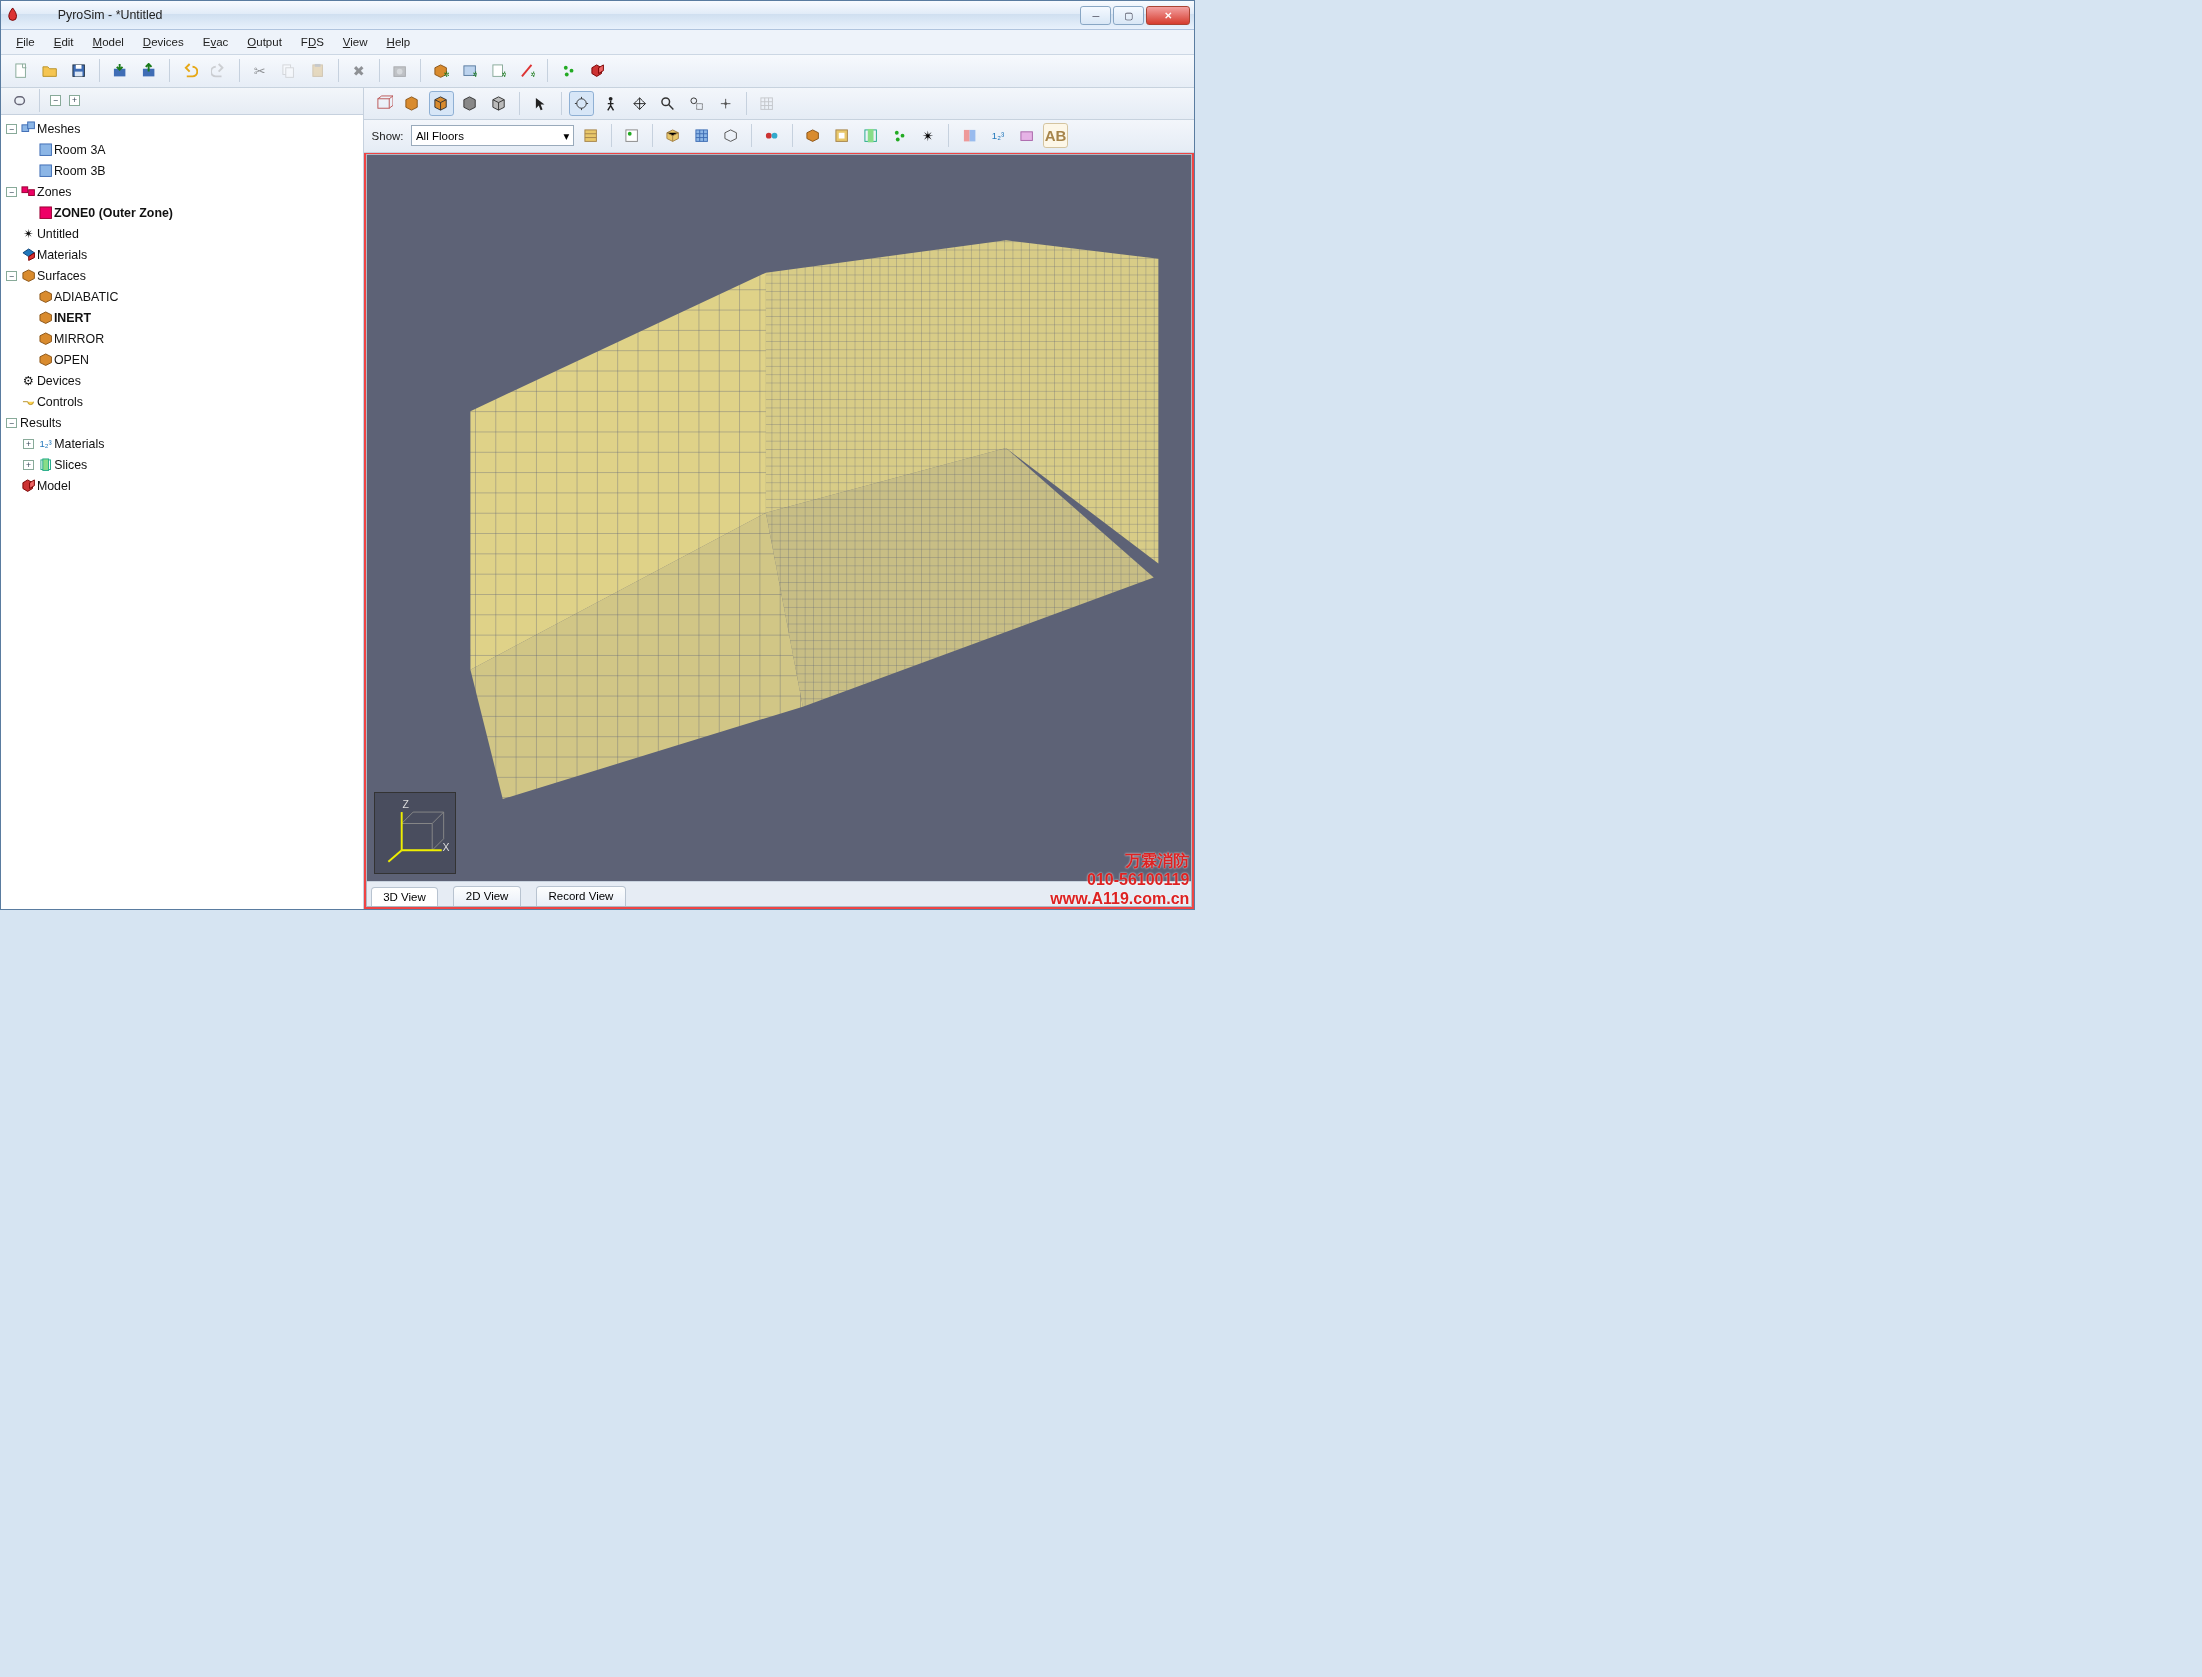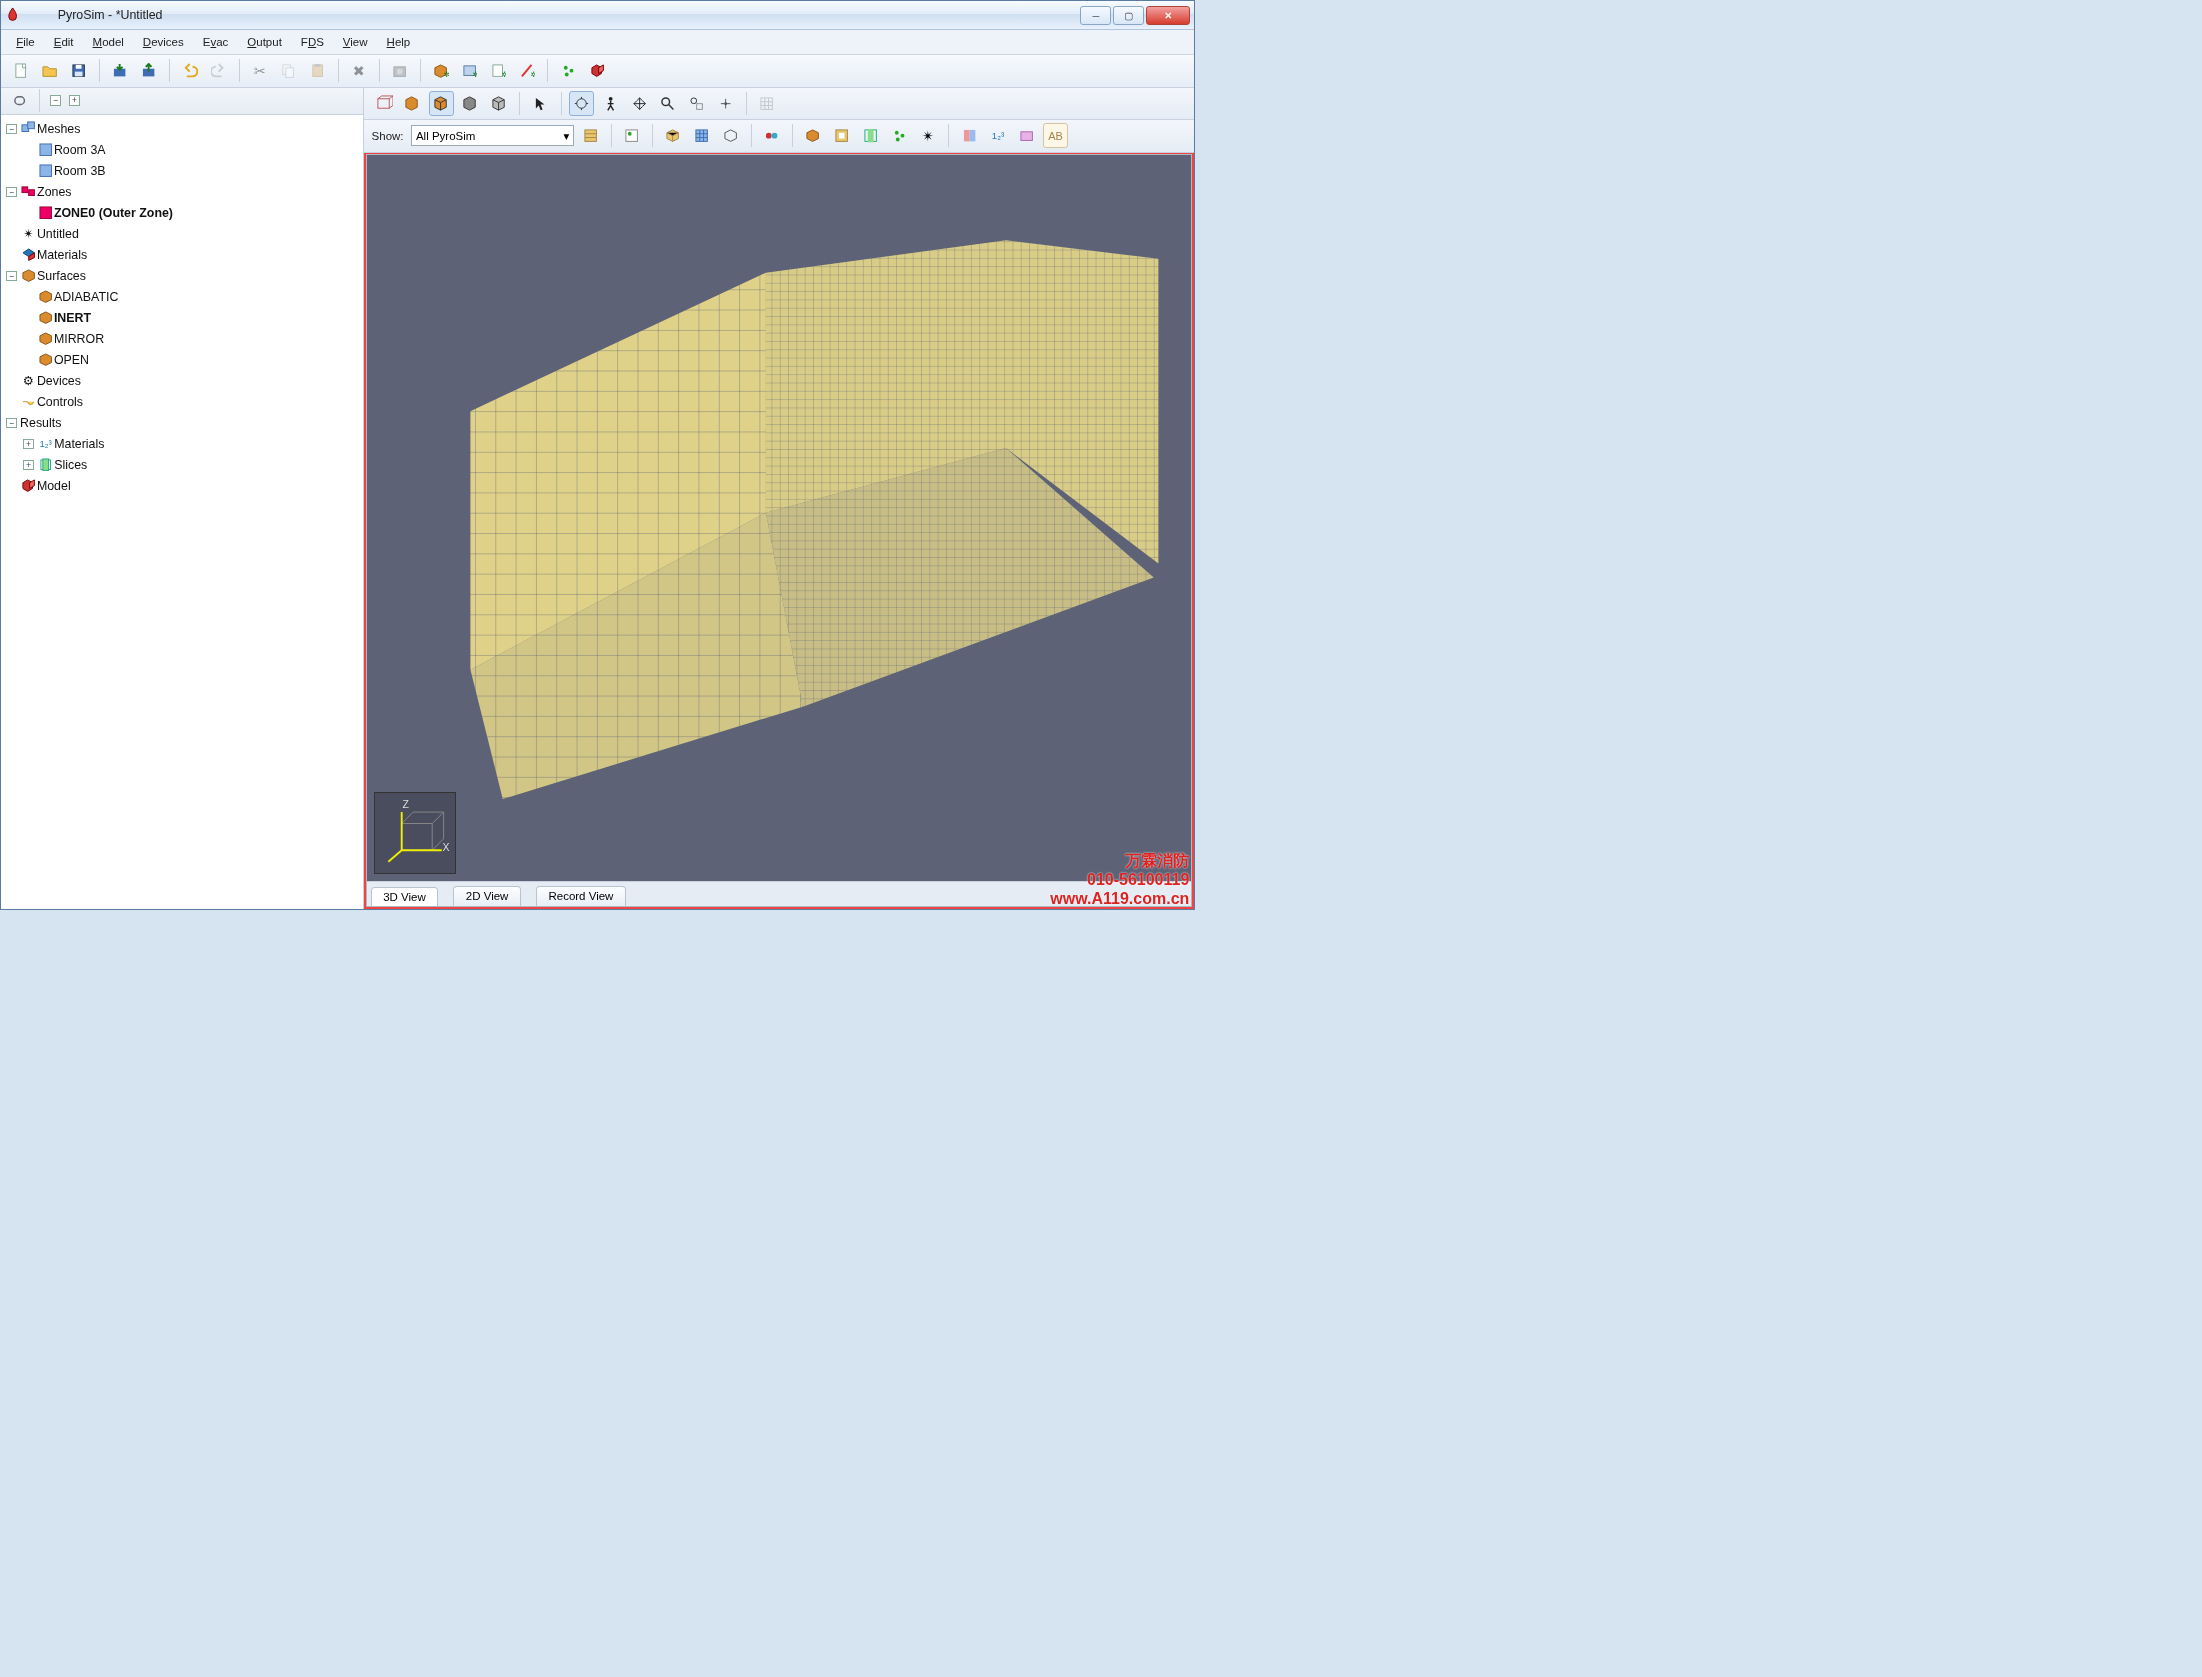--- a/index.html
+++ b/index.html
@@ -545,21 +545,21 @@
             <svg width="15.3" height="15.3" viewBox="0 0 16 16">
               <rect x="2" y="2" width="12" height="12" fill="none" stroke="#888"></rect>
               <path d="M6 2v12M10 2v12M2 6h12M2 10h12" stroke="#888"></path>
             </svg>
           </span>
       </div>
 
       <div class="main-toolbar2">
         <span class="lbl">Show:</span>
         <div class="dropdown">
-          <span>All PyroSim</span>
+          <span>All Floors</span>
             <span>▾</span>
         </div>
         <span class="tbtn">
             <svg width="15.3" height="15.3" viewBox="0 0 16 16">
               <rect x="2" y="2" width="12" height="12" fill="#e8c76a" stroke="#a6844a"></rect>
               <path d="M2 6h12M2 10h12" stroke="#a6844a"></path>
             </svg>
           </span>
         <span class="sep"></span>
         <span class="tbtn">
@@ -625,21 +625,21 @@
               <rect x="2" y="2" width="6" height="12" fill="#e99"></rect>
               <rect x="8" y="2" width="6" height="12" fill="#9be"></rect>
             </svg>
           </span>
         <span class="tbtn" style="font-size:9.6px;color:#27b">1₂³</span>
         <span class="tbtn">
             <svg width="15.3" height="15.3" viewBox="0 0 16 16">
               <rect x="2" y="4" width="12" height="9" fill="#e6b3e6" stroke="#a6a"></rect>
             </svg>
           </span>
-        <span class="tbtn" style="font-size:11px;font-weight:normal;color:#a6844a;border:1px solid #d4c4a0;background:#fdf7e8">AB</span>
+        <span class="tbtn" style="font-size:15px;font-weight:bold;color:#a6844a;border:1px solid #d4c4a0;background:#fdf7e8">AB</span>
       </div>
 
       <div class="viewport">
 
         <svg class="mesh-render" viewBox="0 0 820 640" preserveAspectRatio="none">
           <defs>
             <pattern id="gridL" width="22" height="22" patternUnits="userSpaceOnUse">
               <rect width="22" height="22" fill="#e6d889"></rect>
               <path d="M0 0h22v22" fill="none" stroke="#5d6276" stroke-width="0.8"></path>
             </pattern>

